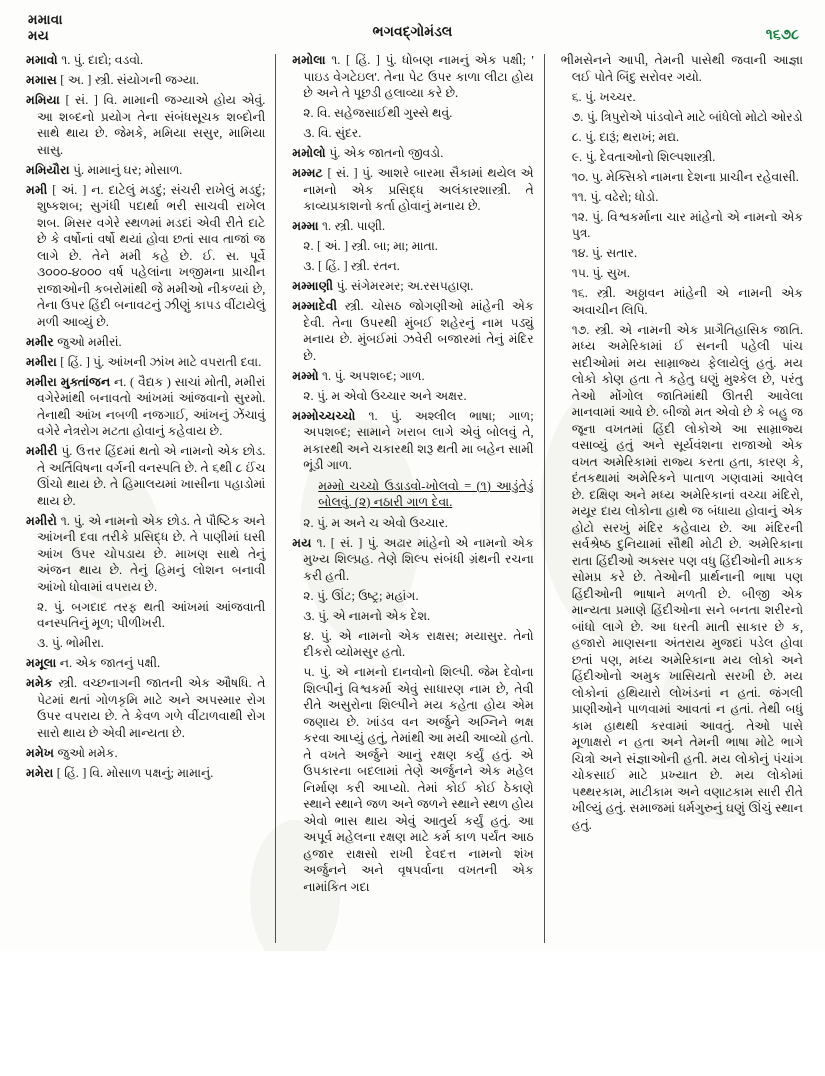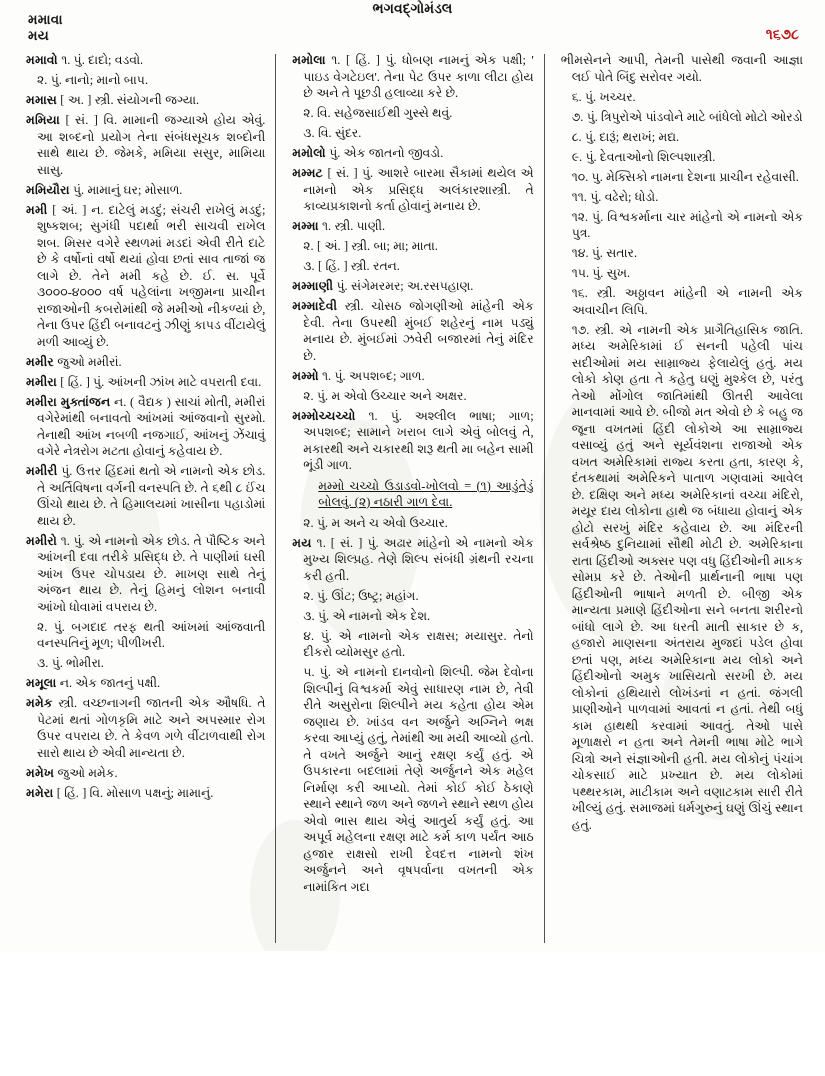--- a/index.html
+++ b/index.html
@@ -50,33 +50,33 @@
   }
   .hdr-left .line {
     font-size: 13.5px;
     font-weight: bold;
     color: #1a1a1a;
     letter-spacing: 0.2px;
   }
   .hdr-center {
     position: absolute;
     left: 0; right: 0;
-    top: 1px;
+    top: 24px;
     text-align: center;
     font-size: 14px;
     font-weight: bold;
     color: #161616;
   }
   .hdr-right {
     position: absolute;
     right: 26px;
     top: 26px;
     font-size: 14.5px;
     font-weight: bold;
-    color: #b91c1c;
+    color: #15803d;
   }
 
   
   .columns {
     position: absolute;
     left: 0;
     top: 52px;
     right: 0;
     bottom: 6px;
     display: flex;
@@ -150,21 +150,20 @@
       <div class="line">મમાવા</div>
       <div class="line">મય</div>
     </div>
     <div class="hdr-center">ભગવદ્ગોમંડલ</div>
     <div class="hdr-right">૧૬૭૮</div>
   </div>
 
   <div class="columns">
     <div class="col col-1">
         <p class="entry"><span class="headword">મમાવો</span> <span class="body-text">૧. પું. દાદો; વડવો.</span></p>
-        <p class="entry sub"><span class="body-text">૨. પું. નાનો; માનો બાપ.</span></p>
         <p class="entry"><span class="headword">મમાસ</span> <span class="body-text">[ અ. ] સ્ત્રી. સંયોગની જગ્યા.</span></p>
         <p class="entry"><span class="headword">મમિયા</span> <span class="body-text">[ સં. ] વિ. મામાની જગ્યાએ હોય એવું. આ શબ્દનો પ્રયોગ તેના સંબંધસૂચક શબ્દોની સાથે થાય છે. જેમકે, મમિયા સસુર, મામિયા સાસુ.</span></p>
         <p class="entry"><span class="headword">મમિયૌરા</span> <span class="body-text">પું. મામાનું ઘર; મોસાળ.</span></p>
         <p class="entry"><span class="headword">મમી</span> <span class="body-text">[ અં. ] ન. દાટેલું મડદું; સંચરી રાખેલું મડદું; શુષ્કશબ; સુગંધી પદાર્થા ભરી સાચવી રાખેલ શબ. મિસર વગેરે સ્થળમાં મડદાં એવી રીતે દાટે છે કે વર્ષોનાં વર્ષો થયાં હોવા છતાં સાવ તાજાં જ લાગે છે. તેને મમી કહે છે. ઈ. સ. પૂર્વે ૩૦૦૦-૪૦૦૦ વર્ષ પહેલાંના ખજીમના પ્રાચીન રાજાઓની કબરોમાંથી જે મમીઓ નીકળ્યાં છે, તેના ઉપર હિંદી બનાવટનું ઝીણું કાપડ વીંટાયેલું મળી આવ્યું છે.</span></p>
         <p class="entry"><span class="headword">મમીર</span> <span class="body-text">જુઓ મમીરાં.</span></p>
         <p class="entry"><span class="headword">મમીરા</span> <span class="body-text">[ હિં. ] પું. આંખની ઝાંખ માટે વપરાતી દવા.</span></p>
         <p class="entry"><span class="headword">મમીરા મુક્તાંજન</span> <span class="body-text">ન. ( વૈદ્યક ) સાચાં મોતી, મમીરાં વગેરેમાંથી બનાવતો આંખમાં આંજવાનો સુરમો. તેનાથી આંખ નબળી નજગાઈ, આંખનું ઝેંચાવું વગેરે નેત્રરોગ મટતા હોવાનું કહેવાય છે.</span></p>
         <p class="entry"><span class="headword">મમીરી</span> <span class="body-text">પું. ઉત્તર હિંદમાં થતો એ નામનો એક છોડ. તે અર્તિવિષના વર્ગની વનસ્પતિ છે. તે ૬થી ૮ ઈંચ ઊંચો થાય છે. તે હિમાલયમાં ખાસીના પહાડોમાં થાય છે.</span></p>
         <p class="entry"><span class="headword">મમીરો</span> <span class="body-text">૧. પું. એ નામનો એક છોડ. તે પૌષ્ટિક અને આંખની દવા તરીકે પ્રસિદ્ધ છે. તે પાણીમાં ઘસી આંખ ઉપર ચોપડાય છે. માખણ સાથે તેનું અંજન થાય છે. તેનું હિમનું લોશન બનાવી આંખો ધોવામાં વપરાય છે.</span></p>
         <p class="entry sub"><span class="body-text">૨. પું. બગદાદ તરફ થતી આંખમાં આંજવાતી વનસ્પતિનું મૂળ; પીળીખરી.</span></p>

